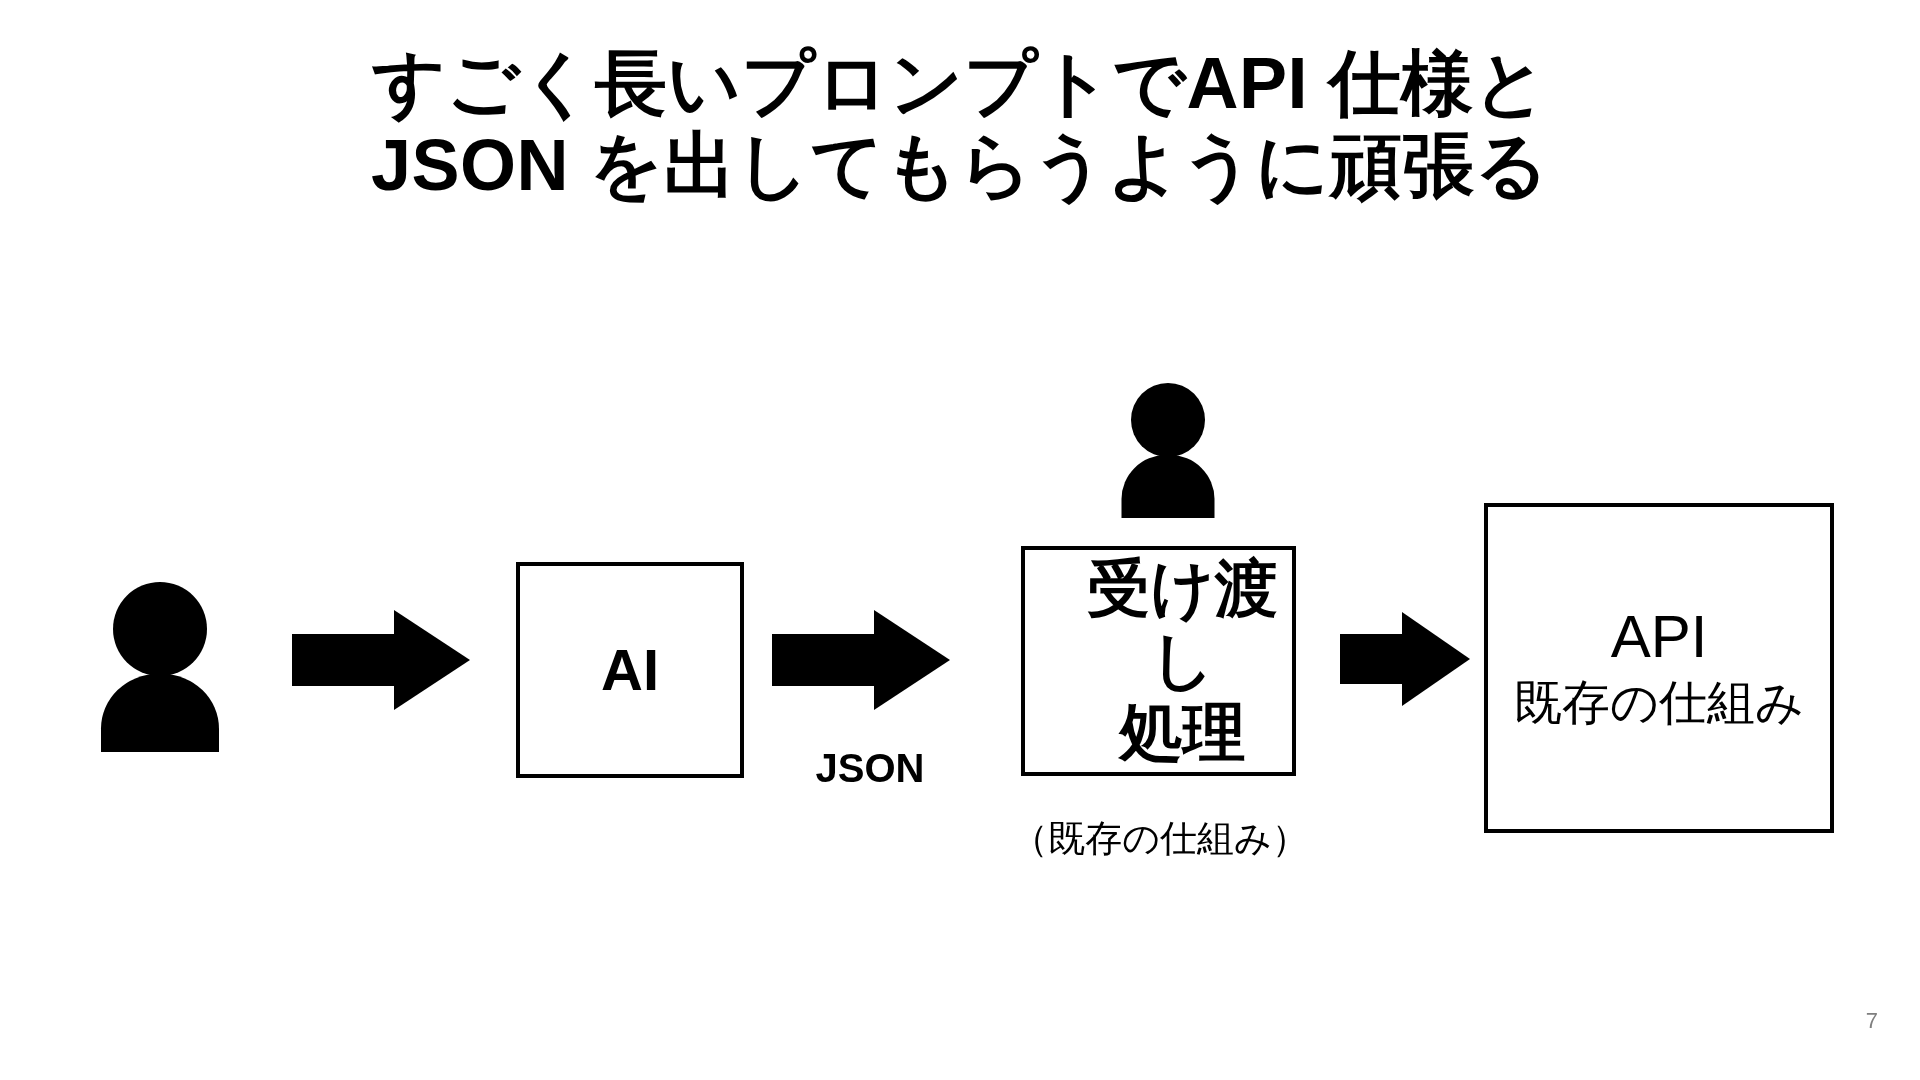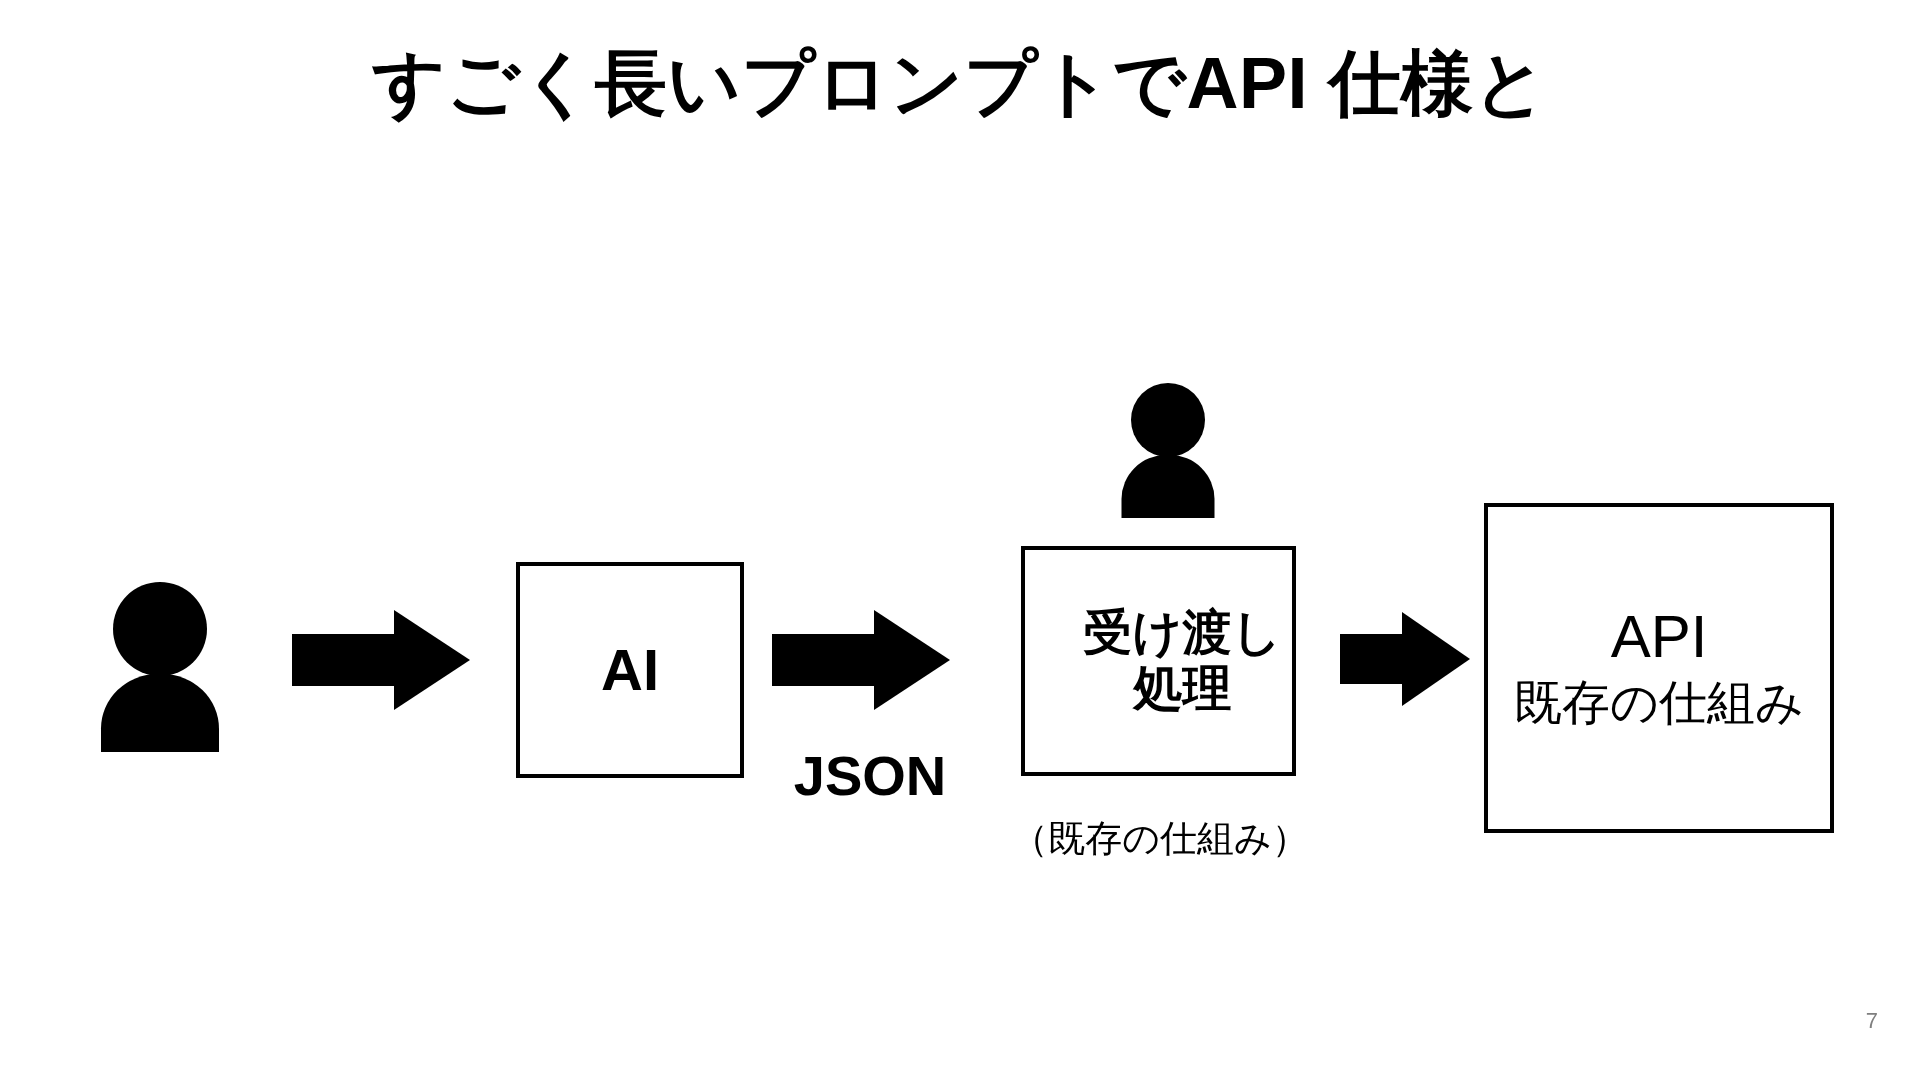--- a/index.html
+++ b/index.html
@@ -132,21 +132,21 @@
     line-height: 1;
   }
 
   #box-handoff {
     left: 1021px;
     top: 546px;
     width: 275px;
     height: 230px;
   }
   #box-handoff .box-title {
-    font-size: 49px;
+    font-size: 63px;
     font-weight: bold;
     line-height: 1.14;
     margin-left: 48px;
   }
 
   #box-api {
     left: 1484px;
     top: 503px;
     width: 350px;
     height: 330px;
@@ -167,21 +167,21 @@
   
   .free-label {
     position: absolute;
     text-align: center;
     color: #000000;
   }
   #label-json {
     left: 770px;
     top: 748px;
     width: 200px;
-    font-size: 56px;
+    font-size: 40px;
     font-weight: bold;
     line-height: 1;
   }
   #caption-handoff {
     left: 955px;
     top: 815px;
     width: 410px;
     font-size: 37px;
     font-weight: normal;
     line-height: 1.28;
@@ -196,20 +196,21 @@
     font-size: 22px;
     color: #7f7f7f;
     text-align: right;
   }
 </style>
 </head>
 <body>
 
 <div id="slide-title">
   <span class="title-line">すごく長いプロンプトでAPI 仕様と</span>
+  <span class="title-line">JSON を出してもらうように頑張る</span>
 </div>
 
 <div id="diagram">
 
   <div class="person" id="person-user">
     <span class="head"></span>
     <span class="body"></span>
   </div>
 
   <div class="arrow" id="arrow-user-ai">

